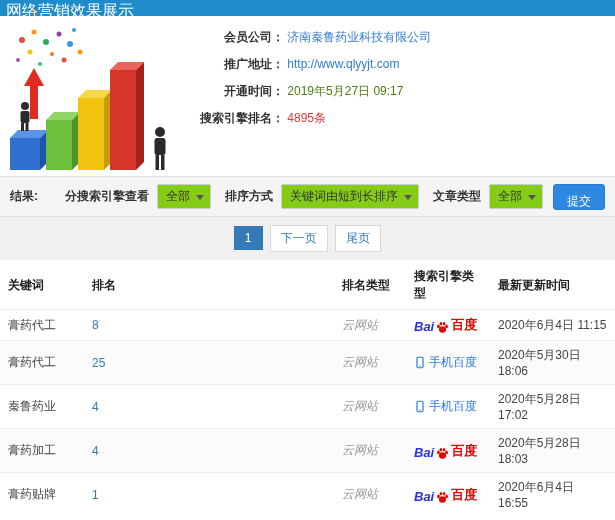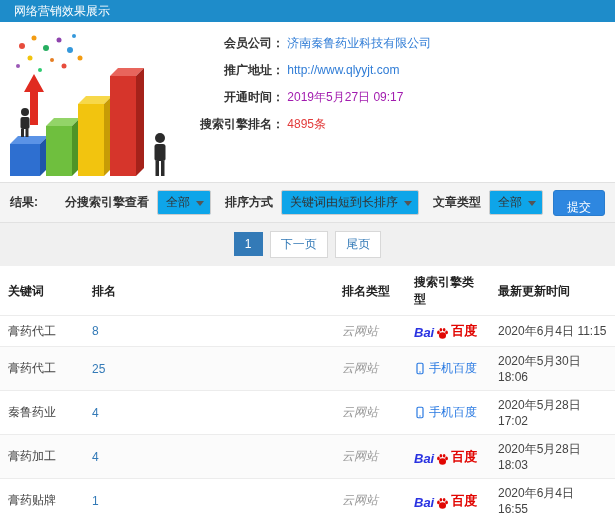--- a/index.html
+++ b/index.html
@@ -1,40 +1,40 @@
 <!DOCTYPE html>
 <html><head>
 <meta charset="utf-8">
 <style>
   * { box-sizing:border-box; margin:0; padding:0; }
   body { background:#ffffff; }
   .page { width:615px; height:520px; overflow:hidden; position:relative; background:#fff;
           font-family:"Liberation Sans","DejaVu Sans",sans-serif; font-size:12px; color:#333; }
 
   
-  .titlebar { height:22px; background:#1e8cca; color:#fff; line-height:22px; padding:0 14px; font-size:12px; }
+  .titlebar { height:16px; background:#1e8cca; color:#fff; line-height:22px; padding:0 6px; font-size:16px; }
 
   
   .top-section { display:flex; height:160px; background:#fff; }
   .chart-wrap { width:182px; padding:6px 0 0 4px; }
   .info-block { padding-top:12px; }
   .info-row { margin-bottom:9px; line-height:18px; white-space:nowrap; }
   .info-label { display:inline-block; width:102px; text-align:right; font-weight:bold; color:#333; }
   a.info-link { color:#2f7cd6; text-decoration:none; }
-  .info-plain { color:#a21caf; }
+  .info-plain { color:#4d7c0f; }
   .info-count { color:#e23b3b; }
 
   
   .filterbar { height:41px; background:#f4f4f4; border-top:1px solid #e1e1e1; border-bottom:1px solid #e1e1e1;
                display:flex; align-items:center; padding:0 10px; }
   .result-label { font-weight:bold; }
   .filter-controls { margin-left:auto; display:flex; align-items:center; }
   .fc-label { font-weight:bold; margin:0 8px 0 14px; }
   .sel { position:relative; height:25px; line-height:23px; border:1px solid #ccc; border-radius:2px;
-         background:#0ea5e9; padding:0 20px 0 8px; cursor:pointer; }
+         background:#84cc16; padding:0 20px 0 8px; cursor:pointer; }
   .sel .caret { position:absolute; right:6px; top:10px; width:0; height:0;
                 border-left:4px solid transparent; border-right:4px solid transparent; border-top:5px solid #555; }
   .submit-btn { margin-left:10px; height:26px; padding:8px 13px; background:#2e87e0; color:#fff;
                 border:1px solid #2a7ccd; border-radius:3px; font-size:12px; cursor:pointer; }
 
   
   .pager-strip { background:#f0f0f0; text-align:center; padding:8px 0 8px; }
   .page-btn { display:inline-block; min-width:14px; padding:4px 10px; border:1px solid #d8d8d8;
               background:#fff; color:#337ab7; text-decoration:none; margin:0 2px; font-size:12px; }
   .page-btn.active { background:#337ab7; border-color:#337ab7; color:#fff; }

